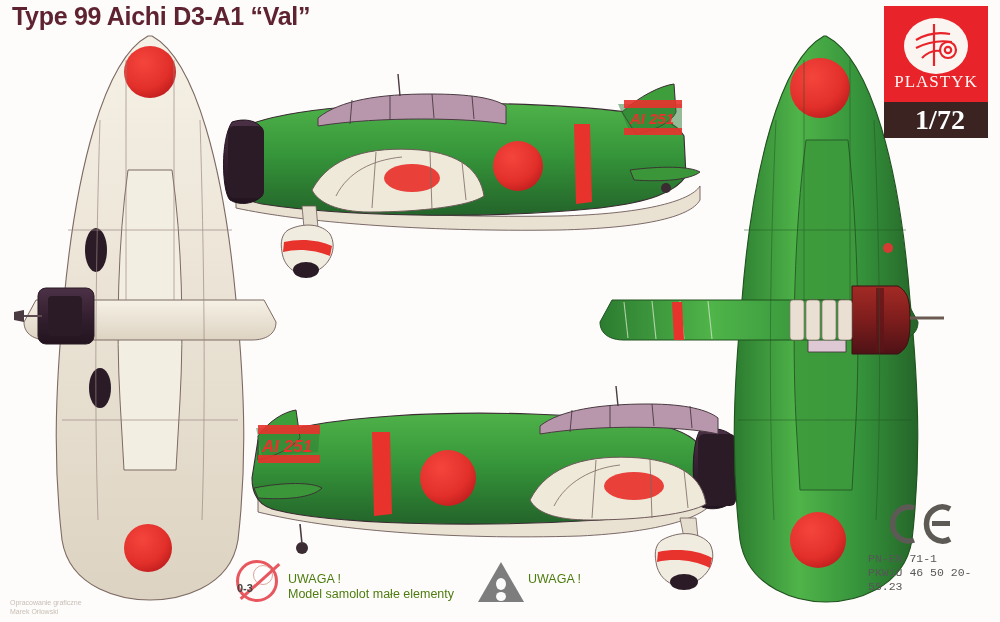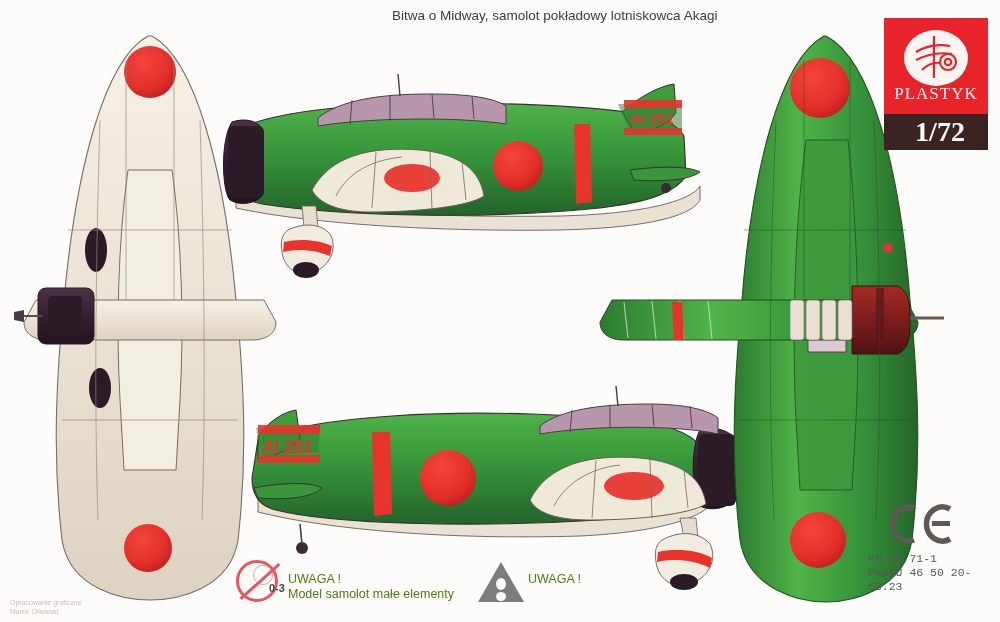--- a/index.html
+++ b/index.html
@@ -23,21 +23,21 @@
   }
   #subtitle{
     position:absolute;left:392px;top:8px;
     font-size:13.5px;color:#3b3b3b;
     white-space:nowrap;
   }
 
   
   #logo{
     position:absolute;left:884px;top:6px;
-    width:104px;height:132px;margin-top:12px;
+    width:104px;height:132px;
   }
   #logo .red{
     position:absolute;left:0;top:0;width:104px;height:96px;
     background:#e8232a;
   }
   #logo .ellipse{
     position:absolute;left:20px;top:12px;width:64px;height:56px;
     background:#fbf5f2;border-radius:50%;
   }
   #logo .brand{
@@ -70,21 +70,21 @@
   #warn-age-icon .slash{
     position:absolute;left:-2px;top:20px;width:52px;height:3px;
     background:#e8565e;transform:rotate(-42deg);
   }
   #warn-age-icon .baby{
     position:absolute;left:17px;top:5px;width:18px;height:18px;
     border:1.5px solid #d9a59c;border-radius:50%;background:#fff;
   }
   #warn-age-icon .age{
     position:absolute;left:1px;top:22px;width:30px;
-    font-size:11px;color:#444;font-weight:bold;padding-left:32px;
+    font-size:11px;color:#444;font-weight:bold;
   }
 
   #warn-manual-icon{position:absolute;left:478px;top:562px;width:46px;height:42px;}
   #warn-manual-icon .tri{
     position:absolute;left:0;top:0;
     width:0;height:0;
     border-left:23px solid transparent;
     border-right:23px solid transparent;
     border-bottom:40px solid #7d7d7d;
   }
@@ -348,21 +348,21 @@
         <path d="M776 120 C 770 250 768 400 774 520"></path>
         <path d="M874 120 C 880 250 882 400 876 520"></path>
         <path d="M744 230 L906 230"></path>
         <path d="M738 420 L912 420"></path>
         <path d="M804 60 L804 300"></path>
         <path d="M850 60 L850 300"></path>
       </g>
     </g>
   </svg>
 
-  <div id="subtitle">Bitwa o Midway, samolot pokładowy lotniskowca Akagi</div>
+  <div id="title">Type 99 Aichi D3-A1 “Val”</div>
 
   <div id="logo">
     <div class="red"></div>
     <div class="ellipse">
       <svg viewBox="0 0 64 56" width="64" height="56">
         <g fill="none" stroke="#e8232a" stroke-width="2.2">
           <path d="M30 6 L30 48"></path>
           <path d="M12 22 C 22 16 34 14 46 16"></path>
           <path d="M12 30 C 24 24 36 22 48 24"></path>
           <circle cx="44" cy="32" r="8"></circle>

